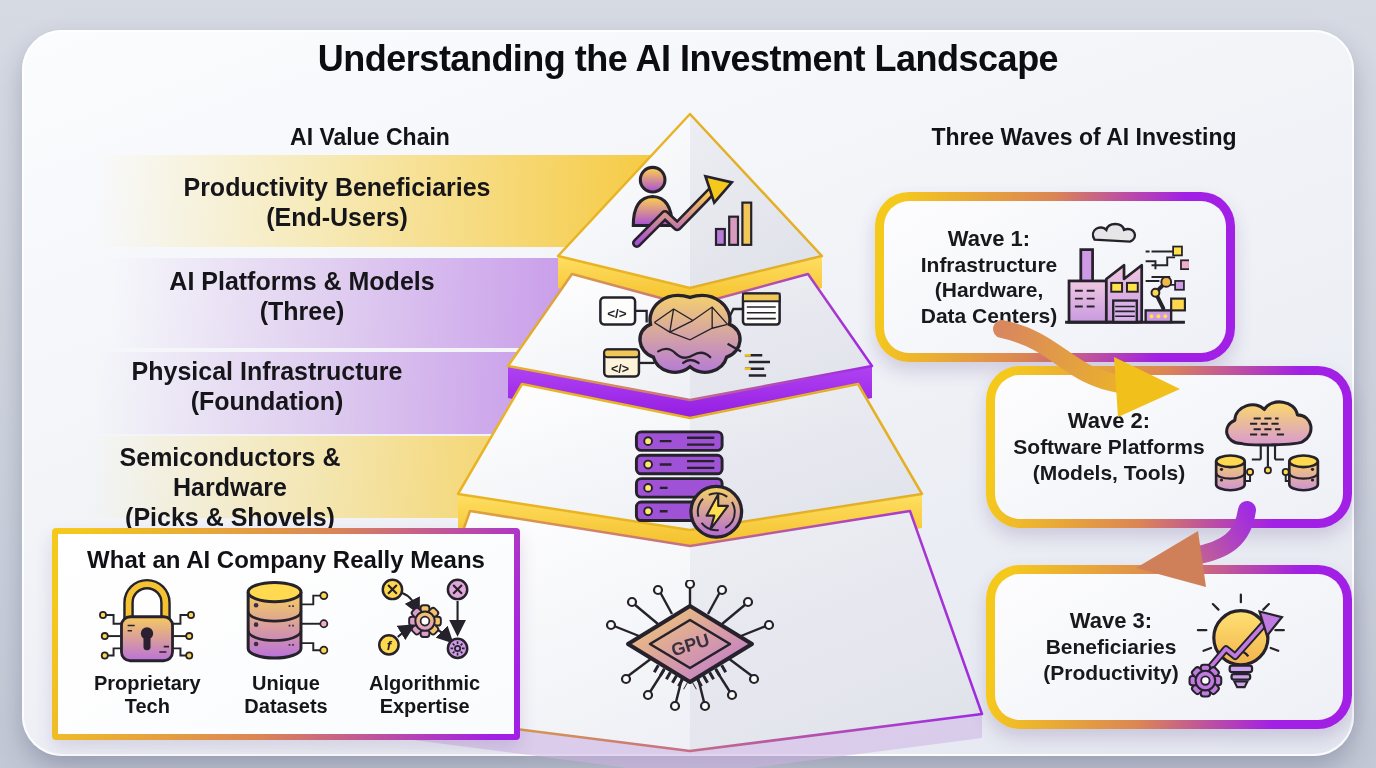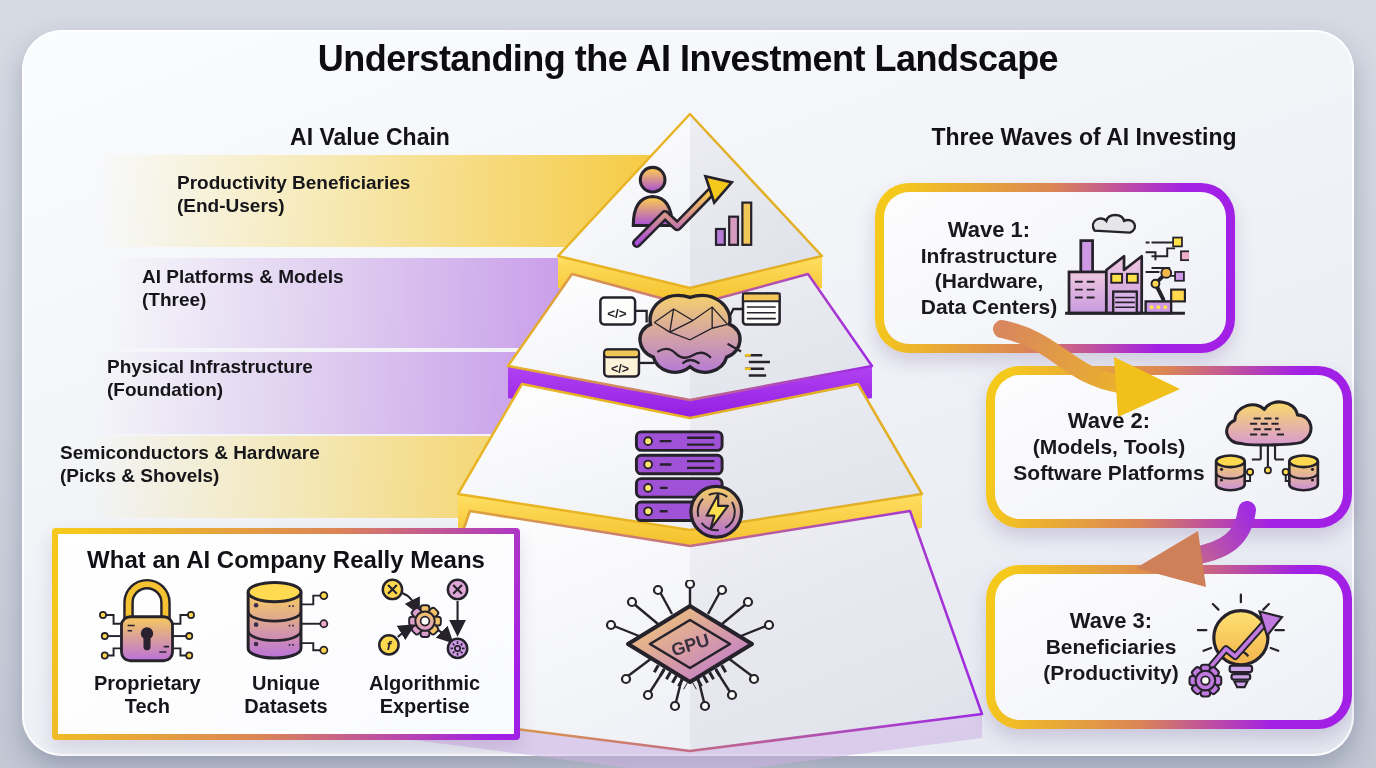--- a/index.html
+++ b/index.html
@@ -16,36 +16,36 @@
   #waves-heading { left:878px; top:124px; width:412px; text-align:center; }
 
   .band { position:absolute; z-index:1; }
   .band.gold   { background:linear-gradient(90deg, rgba(248,216,90,0) 0%, rgba(248,214,84,.40) 40%, rgba(246,200,56,.95) 100%); }
   .band.purple { background:linear-gradient(90deg, rgba(196,156,228,0) 0%, rgba(193,146,226,.40) 40%, rgba(184,120,229,.88) 100%); }
   #band-0 { left:95px;  top:155px; width:562px; height:92px; }
   #band-1 { left:110px; top:258px; width:565px; height:90px; }
   #band-2 { left:95px;  top:352px; width:558px; height:82px; }
   #band-3 { left:85px;  top:436px; width:552px; height:82px; }
 
-  .vc-label { position:absolute; z-index:3; text-align:left; color:#16161a;
-    font-weight:700; font-size:19px; line-height:1.2; }
+  .vc-label { position:absolute; z-index:3; text-align:center; color:#16161a;
+    font-weight:700; font-size:25px; line-height:1.2; }
   #vcl-0 { right:879px; top:172px; width:320px; }
   #vcl-1 { right:914px; top:266px; width:320px; }
   #vcl-2 { right:949px; top:356px; width:320px; }
   #vcl-3 { right:976px; top:442px; width:340px; }
 
   #pyramid { position:absolute; left:380px; top:96px; width:620px; height:672px; z-index:2; }
   .tier-icon { position:absolute; z-index:3; }
 
   .wave { position:absolute; z-index:4; border:9px solid transparent; border-radius:34px;
     background:linear-gradient(150deg,#fdfdfe,#eef0f6) padding-box,
                linear-gradient(100deg,#F5C91C 6%,#DB8555 46%,#A21FE6 80%) border-box;
     box-shadow:0 9px 18px rgba(90,60,130,.20);
     display:flex; align-items:center; justify-content:center; gap:4px; }
-  #wave-0 { left:875px; top:183px; width:342px; height:152px; }
+  #wave-0 { left:875px; top:192px; width:342px; height:152px; }
   #wave-1 { left:986px; top:366px; width:348px; height:144px; }
   #wave-2 { left:986px; top:565px; width:348px; height:146px; }
   .wave-text  { text-align:center; color:#19191d; flex:0 0 auto; }
   .wave-title { font-size:22px; font-weight:800; }
   .wave-line  { font-size:21px; font-weight:700; line-height:1.22; }
 
   #flow-arrows { position:absolute; left:950px; top:290px; width:420px; height:320px; z-index:5; pointer-events:none; }
 
   #company { position:absolute; left:52px; top:528px; width:456px; height:200px; z-index:4;
     border:6px solid transparent; border-radius:4px;
@@ -277,22 +277,22 @@
         <circle cx="99" cy="96" r="2" fill="#FFE14A"></circle>
         <circle cx="106" cy="96" r="2" fill="#FFE14A"></circle>
       <rect x="112" y="78" width="14" height="12" fill="#FFD84D" stroke="#26222b" stroke-width="2.2"></rect>
       <path d="M4 102 H126" stroke="#26222b" stroke-width="3"></path>
     </svg>
   </div>
 
   <div class="wave" id="wave-1">
     <div class="wave-text">
       <div class="wave-title">Wave 2:</div>
+      <div class="wave-line">Software Platforms</div>
       <div class="wave-line">(Models, Tools)</div>
-      <div class="wave-line">Software Platforms</div>
     </div>
     <svg width="116" height="104" viewBox="0 0 130 116">
       <defs>
         <linearGradient id="g6" x1="0" y1="0" x2="0" y2="1">
             <stop offset="0" stop-color="#FBD96A"></stop>
             <stop offset="1" stop-color="#D89AD0"></stop>
           </linearGradient>
         <linearGradient id="g6b" x1="0" y1="0" x2="0" y2="1">
             <stop offset="0" stop-color="#F6CD66"></stop>
             <stop offset="1" stop-color="#CE93D8"></stop>

